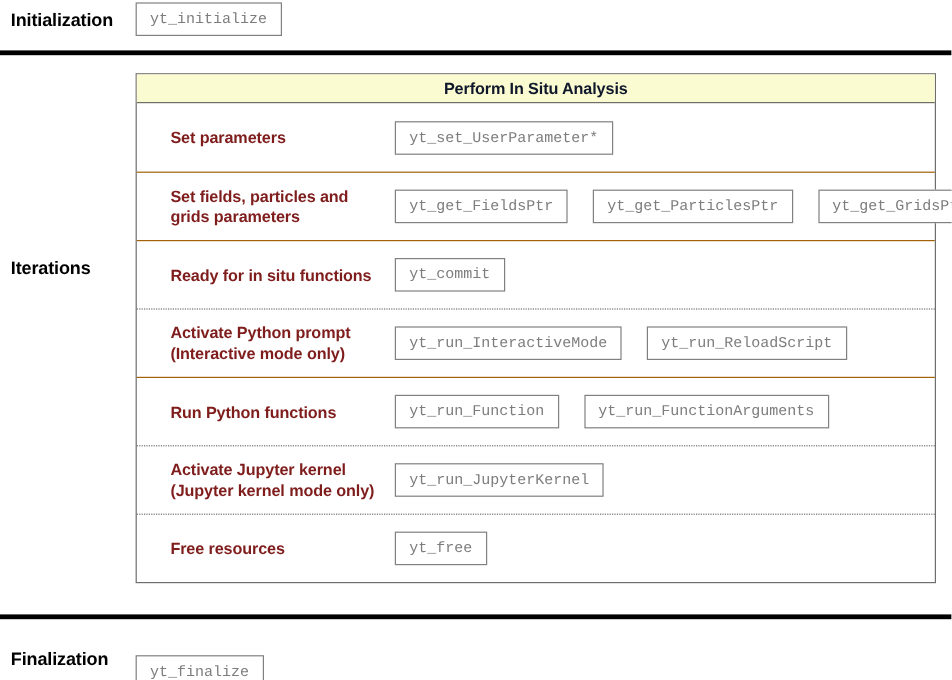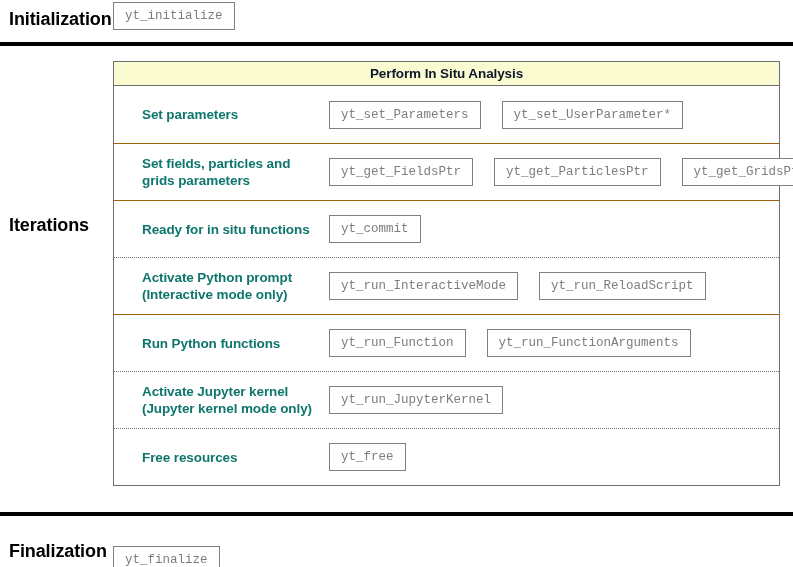--- a/index.html
+++ b/index.html
@@ -12,21 +12,21 @@
     height: 567px;
     position: relative;
     font-family: "Liberation Sans", sans-serif;
     overflow: hidden;
   }
 
   
   .stage-label {
     position: absolute;
     font-family: "Liberation Sans", sans-serif;
-    font-size: 18px;
+    font-size: 15px;
     font-weight: bold;
     color: #000000;
     letter-spacing: -0.1px;
     white-space: nowrap;
   }
 
   
   .thick-rule {
     position: absolute;
     left: 0;
@@ -90,21 +90,21 @@
 
   .row-label {
     box-sizing: border-box;
     width: 215px;
     flex: 0 0 215px;
     padding-left: 28px;
     padding-right: 6px;
     font-family: "Liberation Sans", sans-serif;
     font-size: 13.5px;
     font-weight: bold;
-    color: #0f766e;
+    color: #7f1d1d;
     line-height: 17px;
     letter-spacing: -0.1px;
   }
   .row-label .sub { display: block; }
 
   .row-boxes {
     display: flex;
     align-items: center;
     gap: 21px;
     flex: 1 1 auto;
@@ -123,21 +123,20 @@
 
 <div id="insitu-panel">
 
   <div id="insitu-header">Perform In Situ Analysis</div>
 
   <div class="panel-row">
     <div class="row-label">
       <span class="sub">Set parameters</span>
     </div>
     <div class="row-boxes">
-      <span class="code-box">yt_set_Parameters</span>
       <span class="code-box">yt_set_UserParameter*</span>
     </div>
   </div>
 
   <div class="panel-row sep-solid">
     <div class="row-label">
       <span class="sub">Set fields, particles and</span>
       <span class="sub">grids parameters</span>
     </div>
     <div class="row-boxes">

